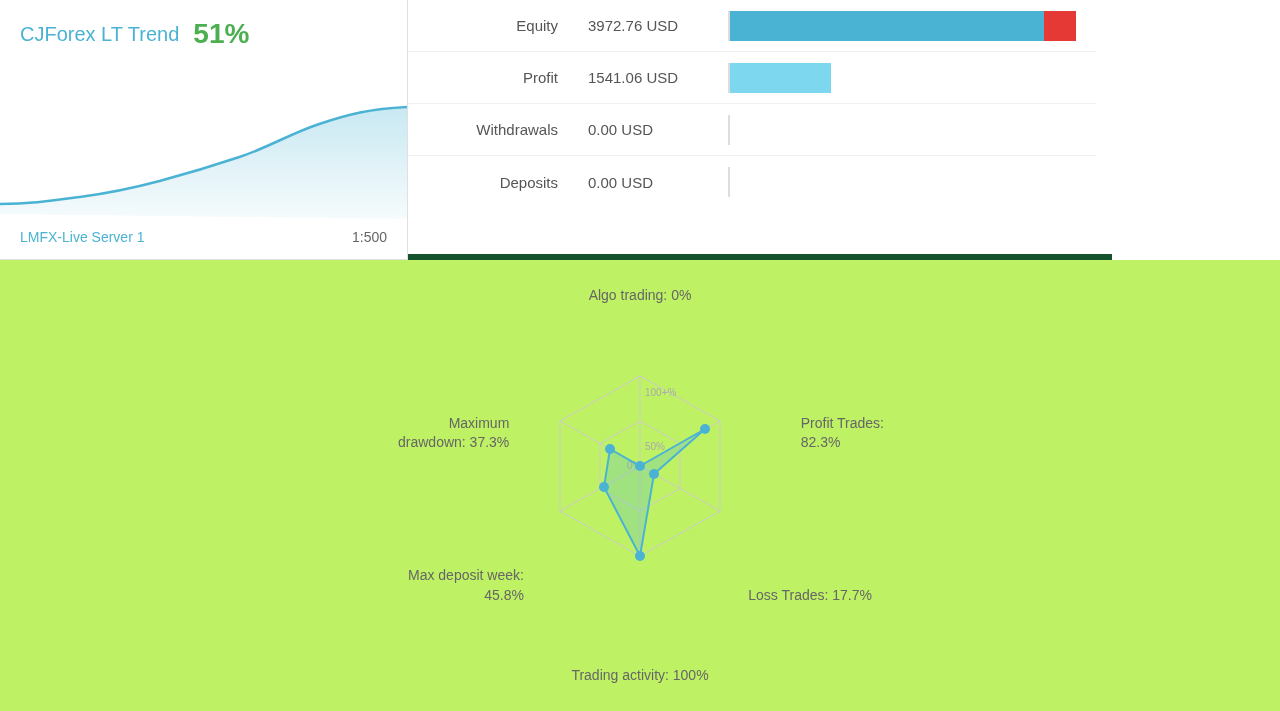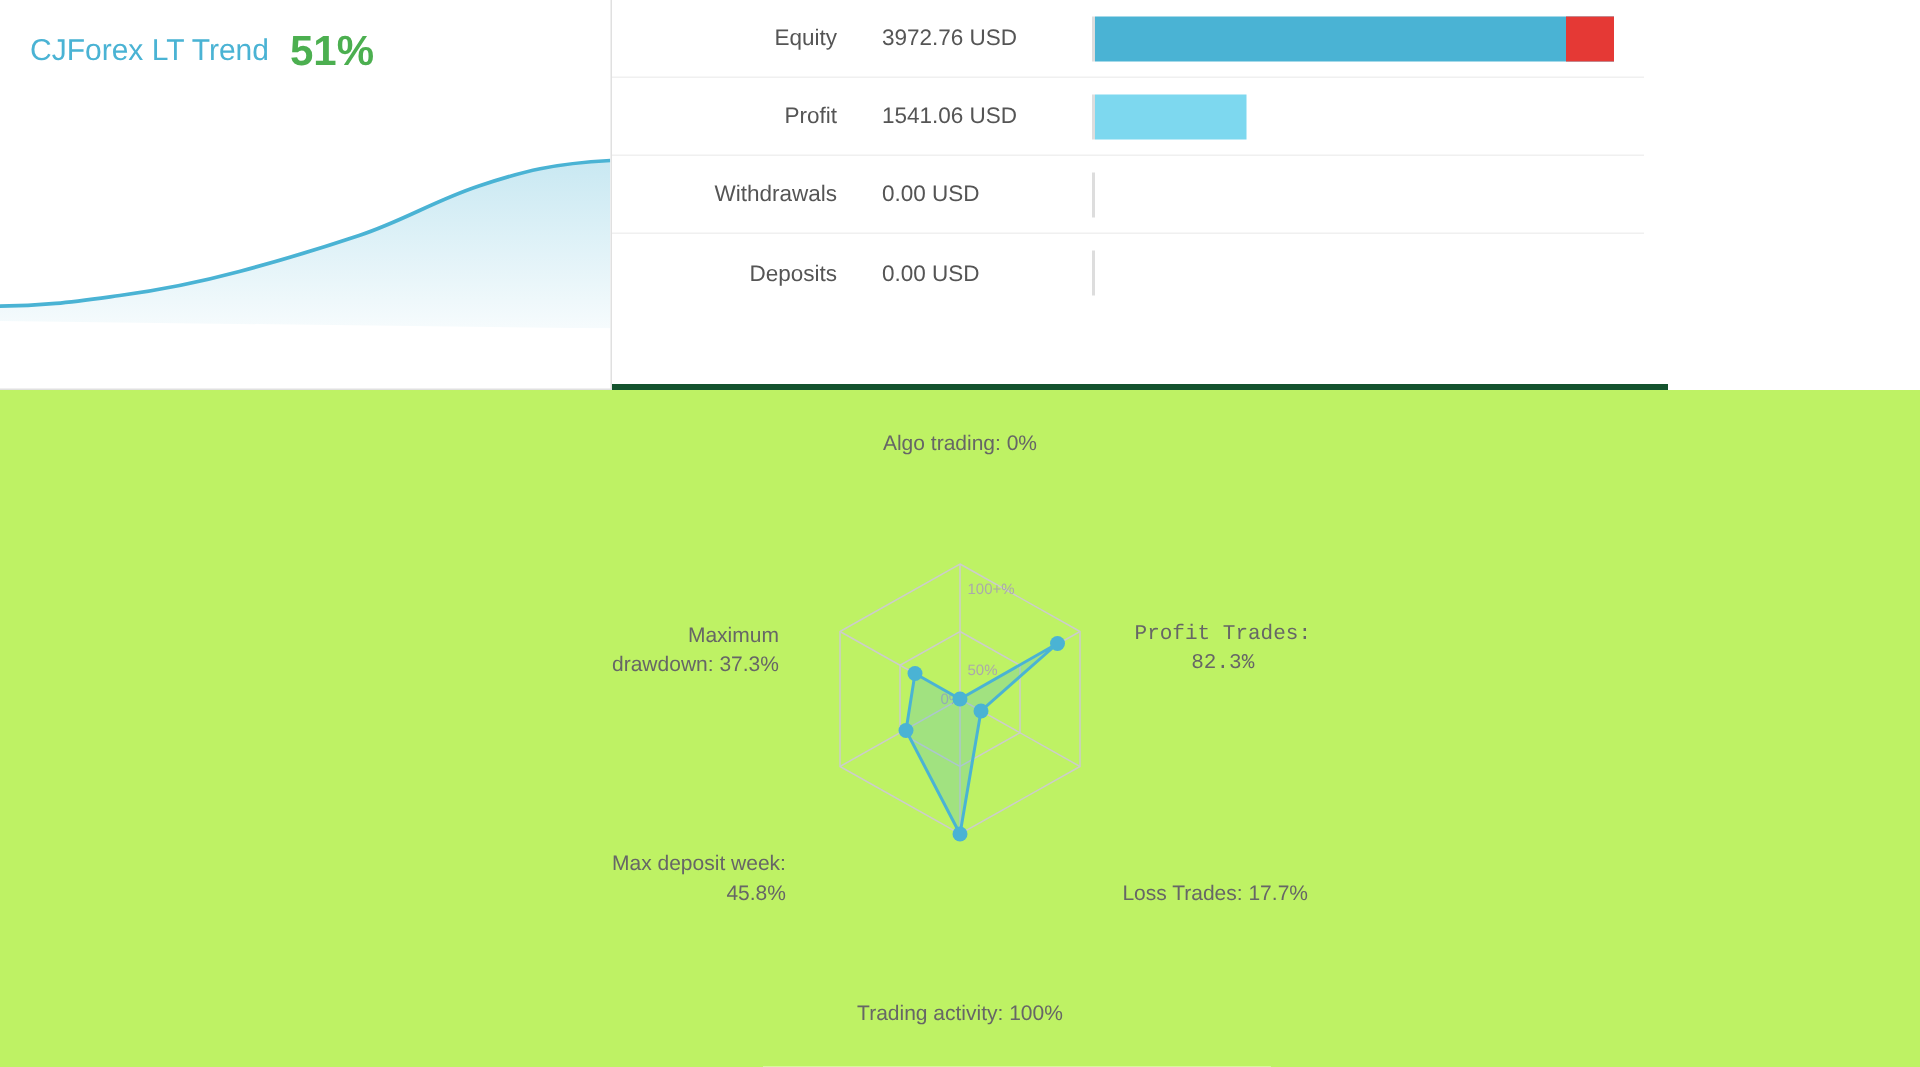--- a/index.html
+++ b/index.html
@@ -86,21 +86,21 @@
     }
 
     .leverage {
       color: #666;
       font-size: 14px;
     }
 
     
     .right-panel {
       flex: 1;
-      border-bottom: 4px solid #14532d;
+      border-bottom: 6px solid #14532d;
       padding: 0 16px 0 0;
       background: #fff;
     }
 
     .metrics-table {
       width: 100%;
       height: 100%;
     }
 
     .metric-row {
@@ -202,20 +202,24 @@
             <stop offset="100%" stop-color="#4ab3d4" stop-opacity="0.05"></stop>
           </linearGradient>
         </defs>
 
         <path d="M0,125 L0,115 C30,115 50,112 80,108 C110,104 130,100 160,92 C190,84 210,78 240,68 C270,58 290,45 320,35 C350,25 370,20 408,18 L408,130 Z" fill="url(#chartGrad)" stroke="none"></path>
 
         <path d="M0,115 C30,115 50,112 80,108 C110,104 130,100 160,92 C190,84 210,78 240,68 C270,58 290,45 320,35 C350,25 370,20 408,18" fill="none" stroke="#4ab3d4" stroke-width="2.5"></path>
       </svg>
     </div>
 
+    <div class="left-footer">
+      <span class="server-name">LMFX-Live Server 1</span>
+      <span class="leverage">1:500</span>
+    </div>
   </div>
 
   <div class="right-panel">
     <div class="metrics-table">
 
       <div class="metric-row">
         <div class="metric-label">Equity</div>
         <div class="metric-value">3972.76 USD</div>
         <div class="bar-container">
           <div class="bar-divider"></div>
@@ -258,39 +262,39 @@
 
 </div>
 
 <div class="bottom-section">
   <div class="radar-container">
 
     <div class="radar-label label-top">
       <span>Algo trading: 0%</span>
     </div>
 
-    <div class="radar-label" style="position:absolute; right:16px; top:32%; text-align:center;font-family:Liberation Mono, monospace;">
+    <div class="radar-label" style="position:absolute; right:6px; top:32%; text-align:left;">
       <span>Profit Trades:</span><br>
       <span>82.3%</span>
     </div>
 
     <div class="radar-label" style="position:absolute; right:18px; bottom:20%; text-align:left;margin-left:14px;">
       <span>Loss Trades: 17.7%</span>
     </div>
 
     <div class="radar-label" style="position:absolute; bottom:0; left:50%; transform:translateX(-50%);">
       <span>Trading activity: 100%</span>
     </div>
 
     <div class="radar-label" style="position:absolute; left:18px; bottom:20%; text-align:right;">
       <span>Max deposit week:</span><br>
       <span>45.8%</span>
     </div>
 
-    <div class="radar-label" style="position:absolute; left:18px; top:32%; text-align:right;">
+    <div class="radar-label" style="position:absolute; left:8px; top:32%; text-align:right;">
       <span>Maximum</span><br>
       <span>drawdown: 37.3%</span>
     </div>
 
     <div class="radar-svg-wrapper">
       <svg viewBox="0 0 240 240" width="240" height="240">
 
         <polygon points="120,10 200,55 200,145 120,190 40,145 40,55" fill="none" stroke="#ccc" stroke-width="1"></polygon>
 
         <polygon points="120,55 160,77.5 160,122.5 120,145 80,122.5 80,77.5" fill="none" stroke="#ccc" stroke-width="1"></polygon>

